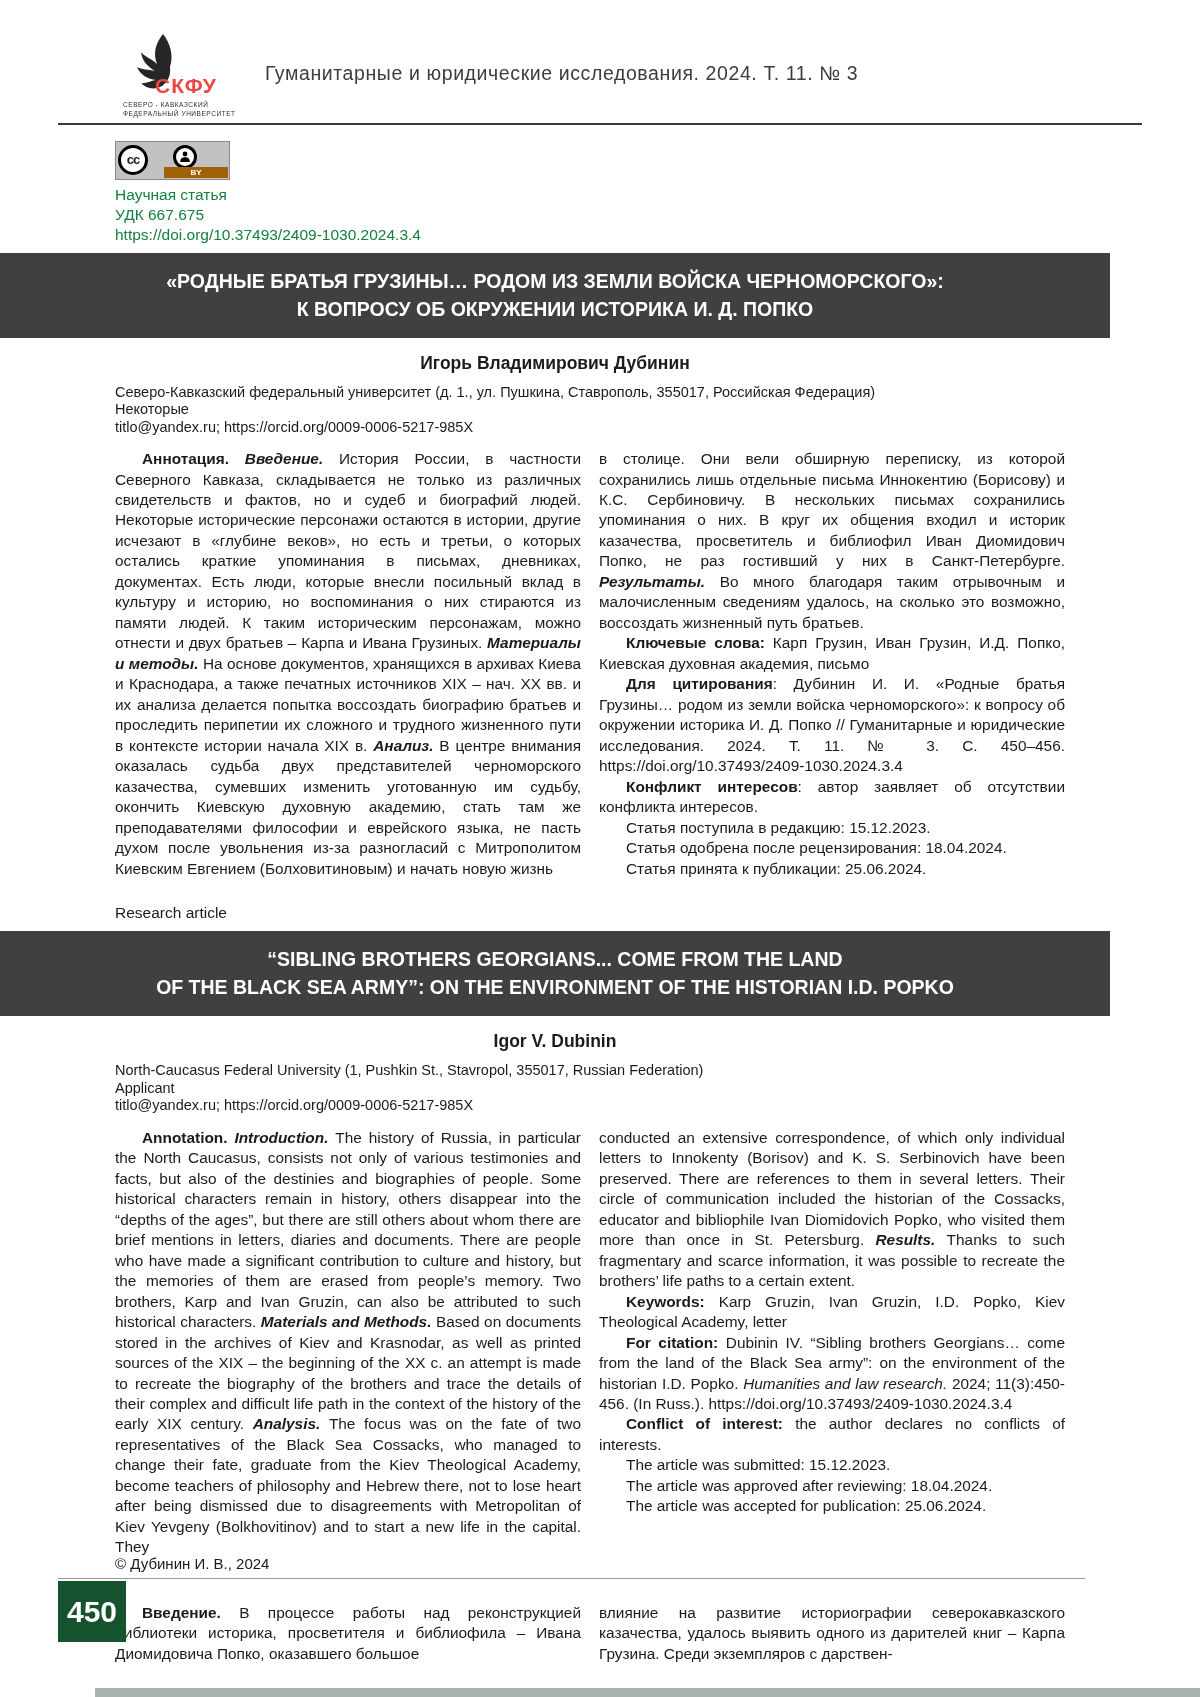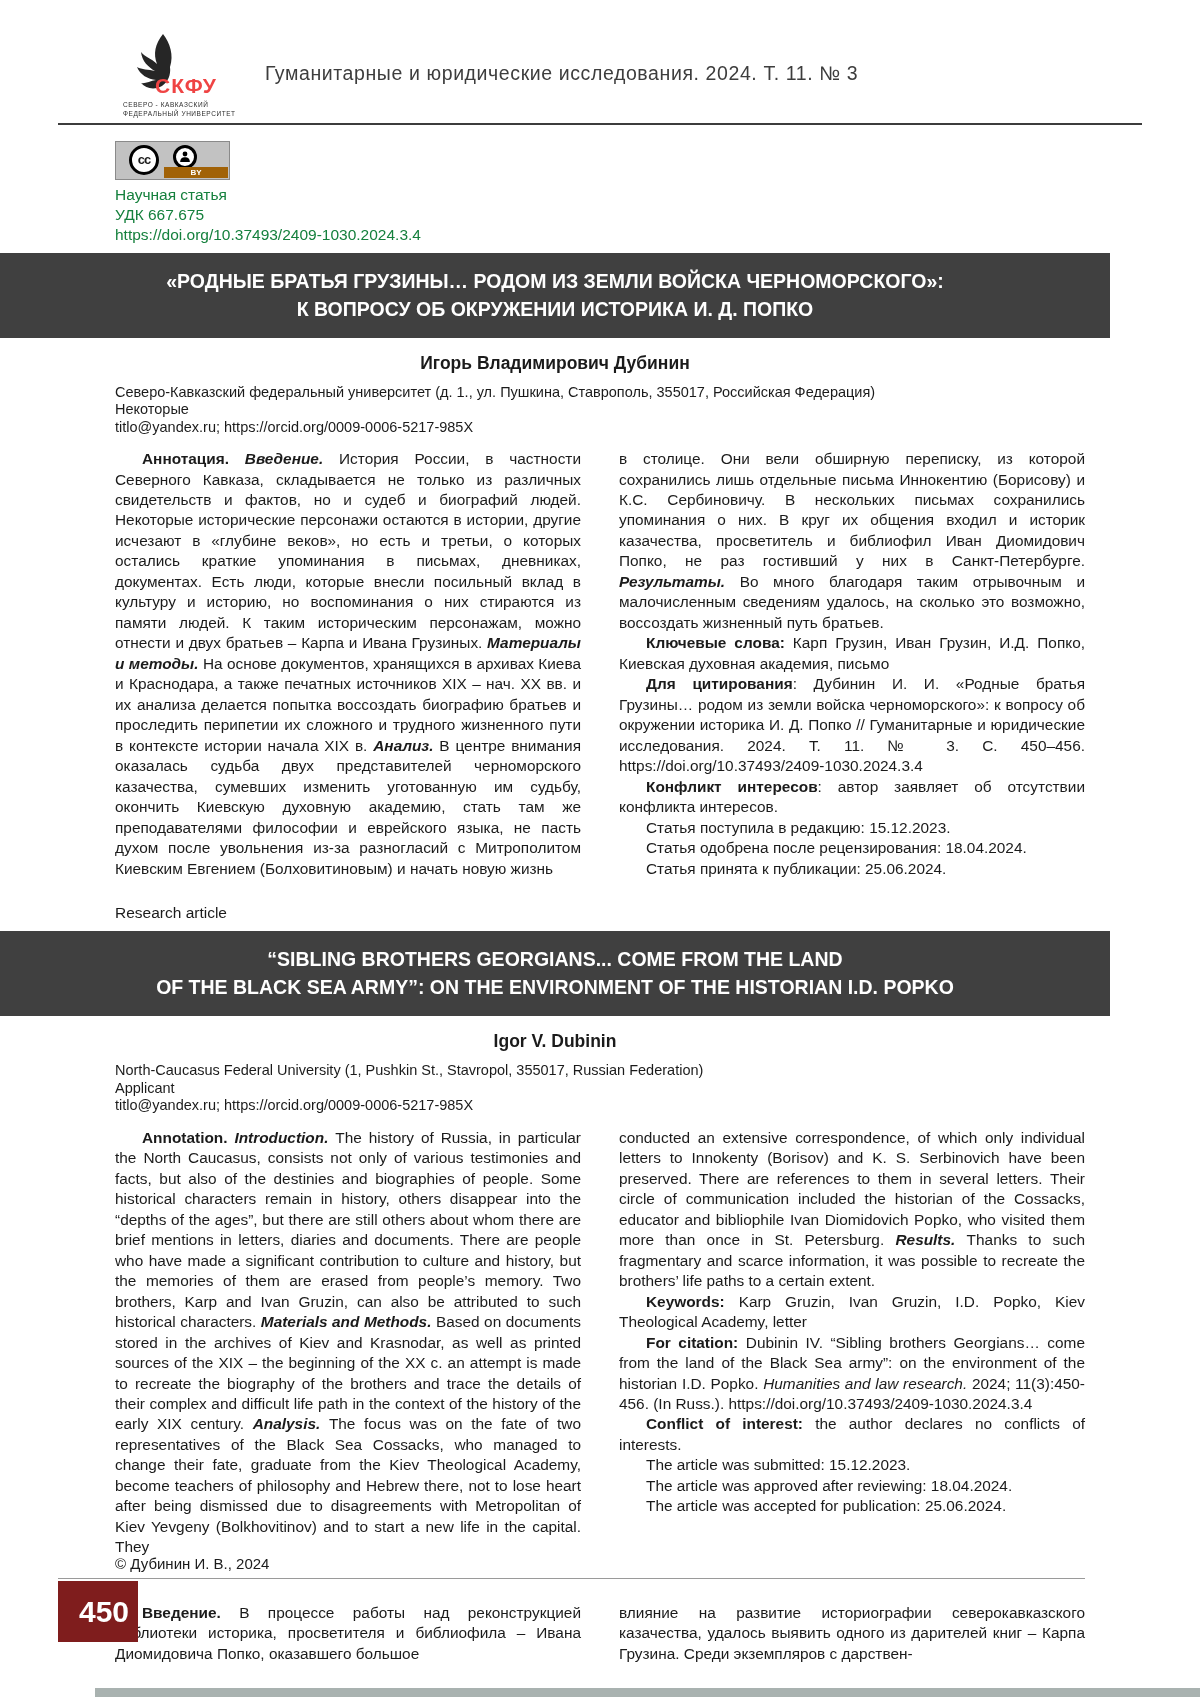--- a/index.html
+++ b/index.html
@@ -14,54 +14,54 @@
   .logo-caption { font-size:6.5px; letter-spacing:0.55px; color:#2e2e2e; line-height:1.35; margin-top:3px; white-space:nowrap; }
   .journal-title { font-size:19.5px; letter-spacing:0.6px; color:#3d3d3d; margin:28px 0 0 14px; }
   .header-rule { margin:4px 0 0 58px; width:1084px; border-top:2px solid #3c3c3c; }
 
   .content { margin-left:115px; width:970px; }
 
   
   .cc-badge { position:relative; margin-top:16px; width:113px; height:37px; background:#c2c2c2; border:1px solid #8a8a8a; }
   .cc-circle { position:absolute; box-sizing:border-box; background:#fff; border:3px solid #000; border-radius:50%;
                display:flex; align-items:center; justify-content:center; font-weight:bold; }
-  .cc-cc { left:13px; top:3px; width:30px; height:30px; font-size:13px; letter-spacing:-1px; }
+  .cc-cc { left:2px; top:3px; width:30px; height:30px; font-size:13px; letter-spacing:-1px; }
   .cc-person { left:57px; top:3px; width:24px; height:24px; }
   .by-strip { position:absolute; right:1px; bottom:1px; width:64px; height:11px; background:#a16207; color:#fff;
               font-size:8px; font-weight:bold; display:flex; align-items:center; justify-content:center; }
 
   .meta { margin-top:5px; font-size:15.5px; line-height:20px; color:#15803d; }
 
   
   .banner { width:1110px; background:#404040; color:#ffffff; text-align:center;
             font-weight:bold; font-size:19.5px; line-height:28px; padding:14px 30px 15px; box-sizing:border-box; }
   .banner-ru { margin-top:8px; }
   .banner-en { margin-top:9px; }
 
   .author-name { width:1110px; text-align:center; font-weight:bold; font-size:17.5px; margin-top:15px; }
 
   .affil { margin-top:10px; font-size:14.5px; line-height:17.5px; }
 
   
-  .twocol { display:flex; gap:38px; margin-top:13px; }
+  .twocol { display:flex; gap:18px; margin-top:13px; }
   .col { width:466px; }
   .p { font-size:15.4px; line-height:1.33; text-align:justify; margin:0; }
   .p.indent { text-indent:27px; }
   .b { font-weight:bold; }
   .i { font-style:italic; }
 
   .research-article { margin-top:25px; font-size:15.5px; }
 
   .intro { margin-top:45px; }
 
   
   .copyright { position:absolute; left:115px; top:1555px; font-size:15px; }
   .footer-rule { position:absolute; left:58px; top:1578px; width:1027px; border-top:1px solid #9a9a9a; }
-  .page-badge { position:absolute; left:58px; top:1581px; width:68px; height:61px; background:#7f1d1d;
-                color:#fff; font-weight:bold; font-size:30px; display:flex; align-items:center; justify-content:center;padding-left:12px; }
+  .page-badge { position:absolute; left:58px; top:1581px; width:68px; height:61px; background:#14532d;
+                color:#fff; font-weight:bold; font-size:30px; display:flex; align-items:center; justify-content:center; }
   .bottom-strip { position:absolute; left:95px; bottom:0; width:1105px; height:9px; background:#a9b2b0; }
 </style>
 </head>
 <body>
 
 <div class="page">
 
   <div class="header">
     <div class="logo">
       <svg width="52" height="56" viewBox="0 0 52 56">

